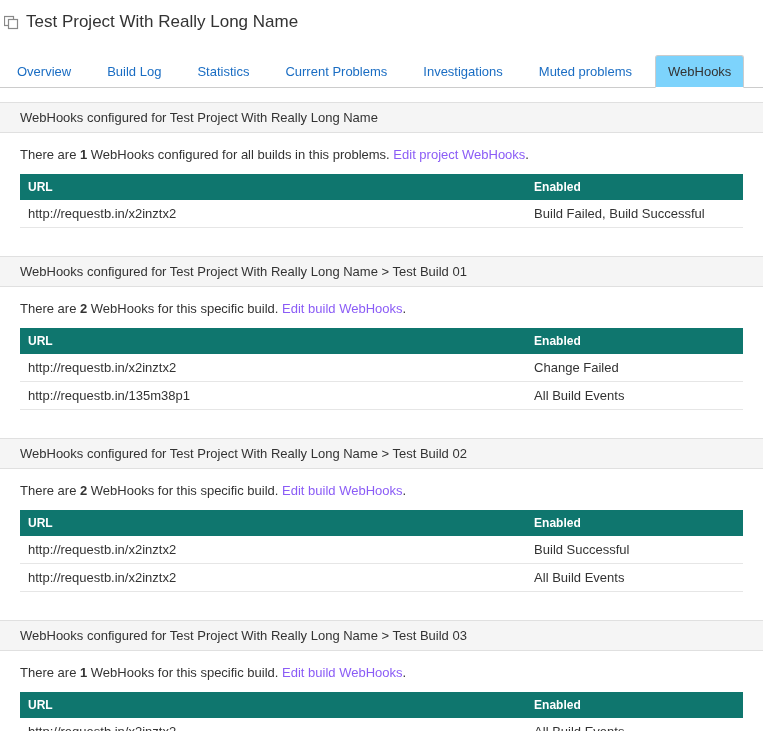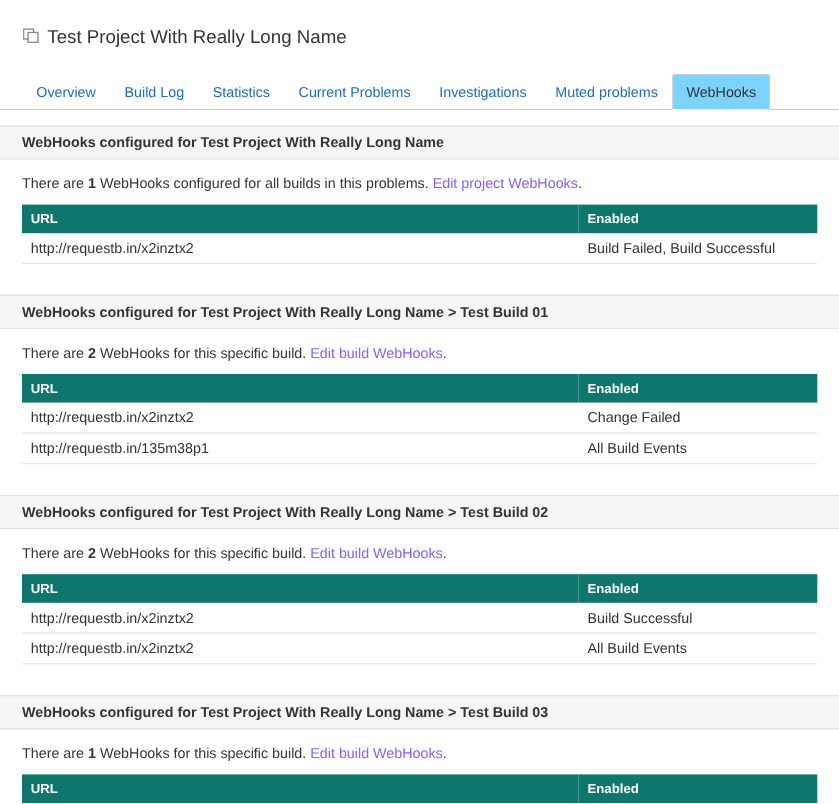--- a/index.html
+++ b/index.html
@@ -6,40 +6,40 @@
     body {
       font-family: Arial, Helvetica, sans-serif;
       font-size: 13px;
       color: #333;
       background: #fff;
       padding: 12px 0 20px 0;
       width: 763px;
     }
     .page-header {
       display: flex;
-      align-items: flex-start;
-      padding: 0 12px 8px 21px;
-      margin-top: 12px;
+      align-items: center;
+      padding: 0 12px 8px 4px;
     }
     .project-icon {
       width: 16px;
       height: 16px;
       margin-right: 6px;
       flex-shrink: 0;
     }
     .page-title {
       font-size: 17px;
       font-weight: normal;
       color: #333;
     }
     .tabs {
       display: flex;
       border-bottom: 1px solid #ccc;
-      padding: 0 20px;
+      padding: 0 4px;
       margin-top: 14px;
+      gap: 10px;
     }
     .tab {
       padding: 8px 12px;
       color: #1a6dc3;
       cursor: pointer;
       font-size: 13px;
       position: relative;
       bottom: -1px;
       border: 1px solid transparent;
     }
@@ -55,21 +55,21 @@
     }
     .section {
       margin-top: 14px;
     }
     .section-header {
       background: #f5f5f5;
       border-top: 1px solid #e0e0e0;
       border-bottom: 1px solid #e0e0e0;
       padding: 7px 20px;
       font-size: 13px;
-      font-weight: bold;
+      font-weight: normal;
       color: #333;
     }
     .section-body {
       padding: 14px 20px;
     }
     .summary {
       font-size: 13px;
       color: #333;
       margin-bottom: 12px;
     }

